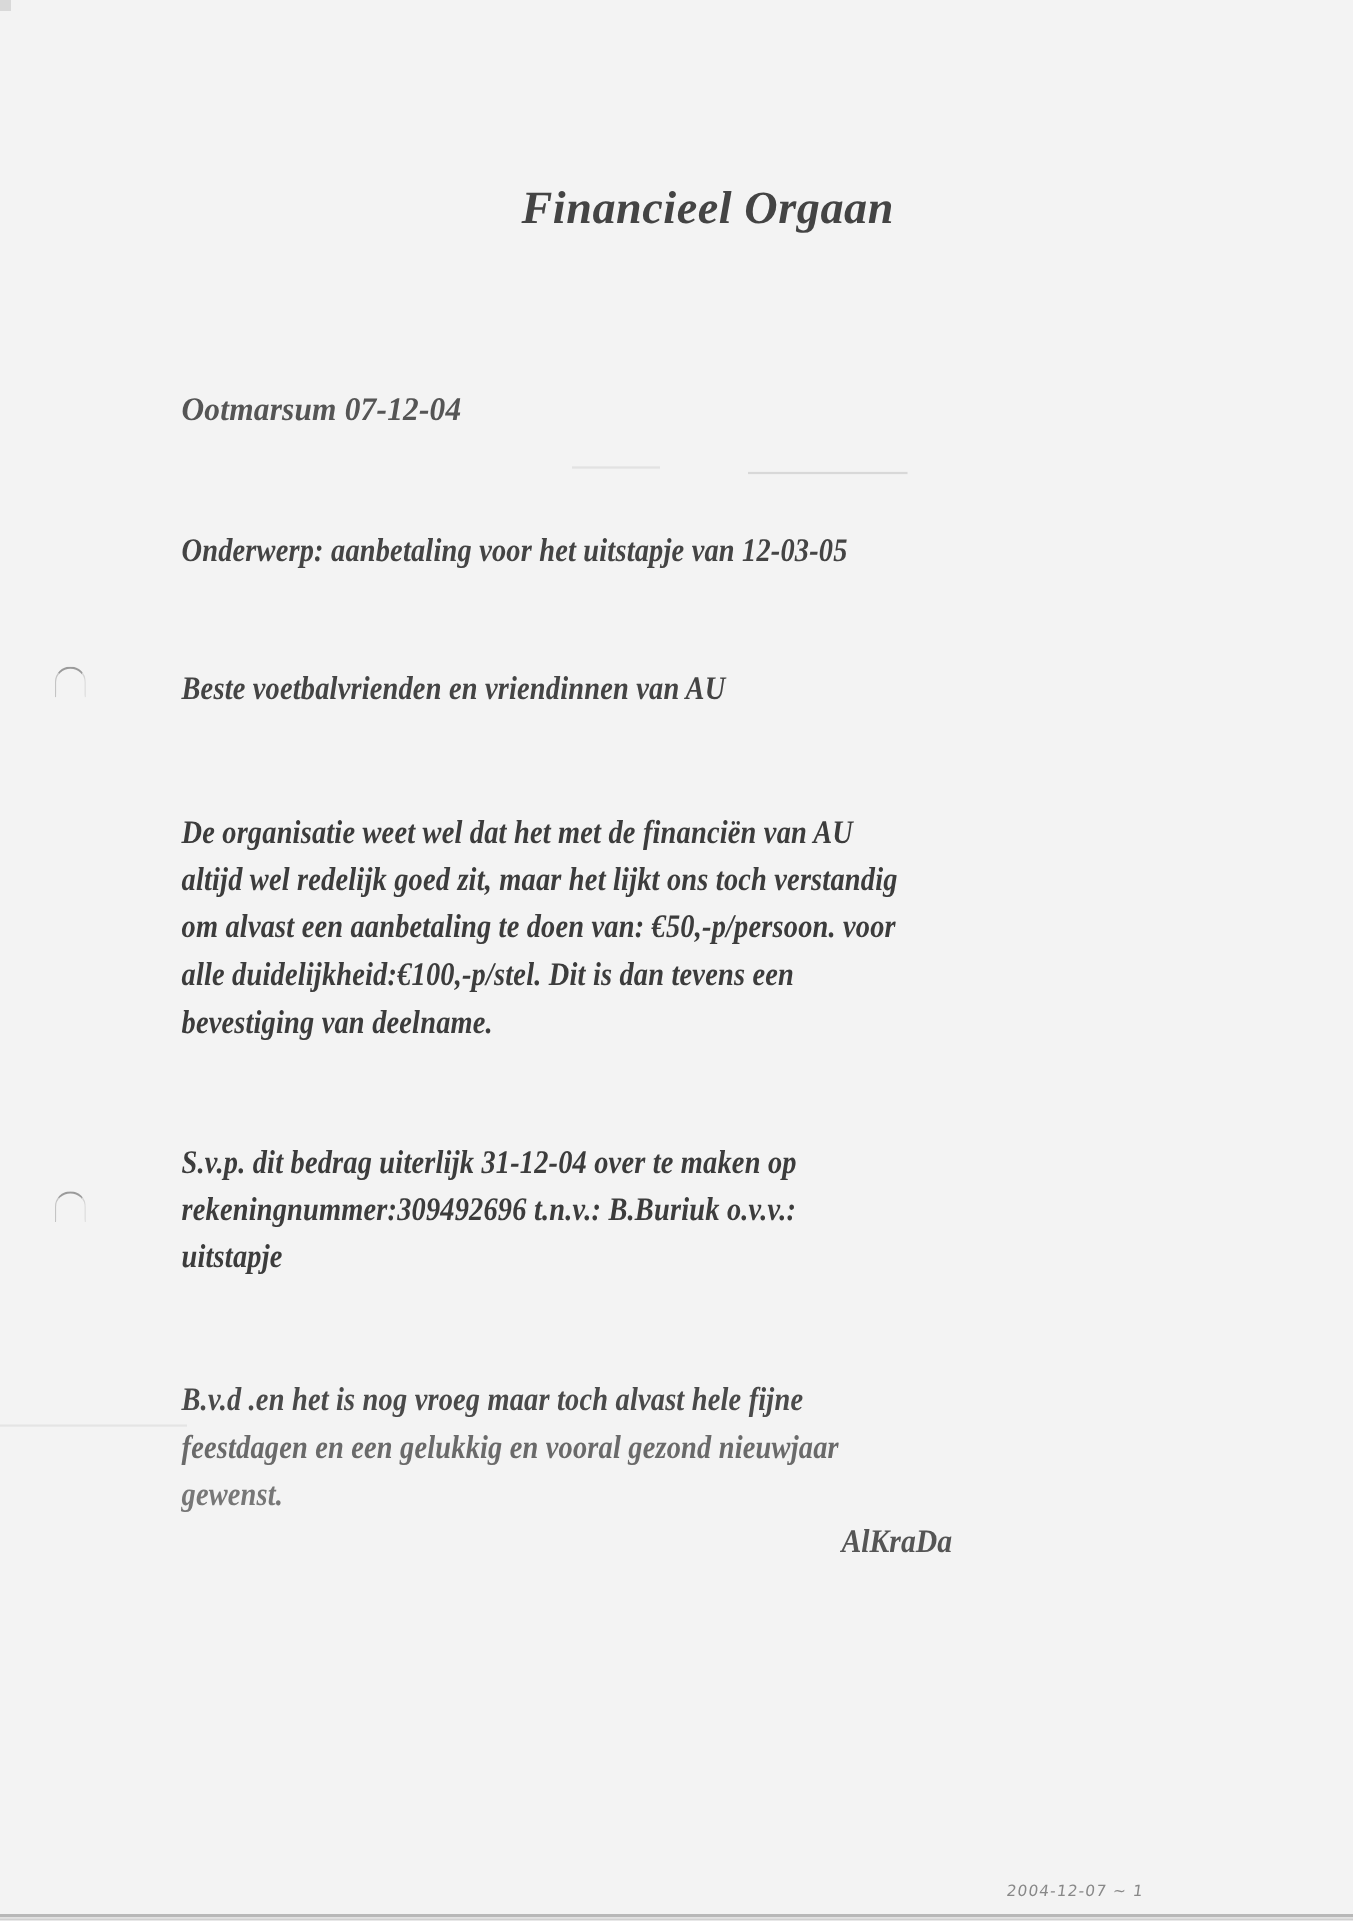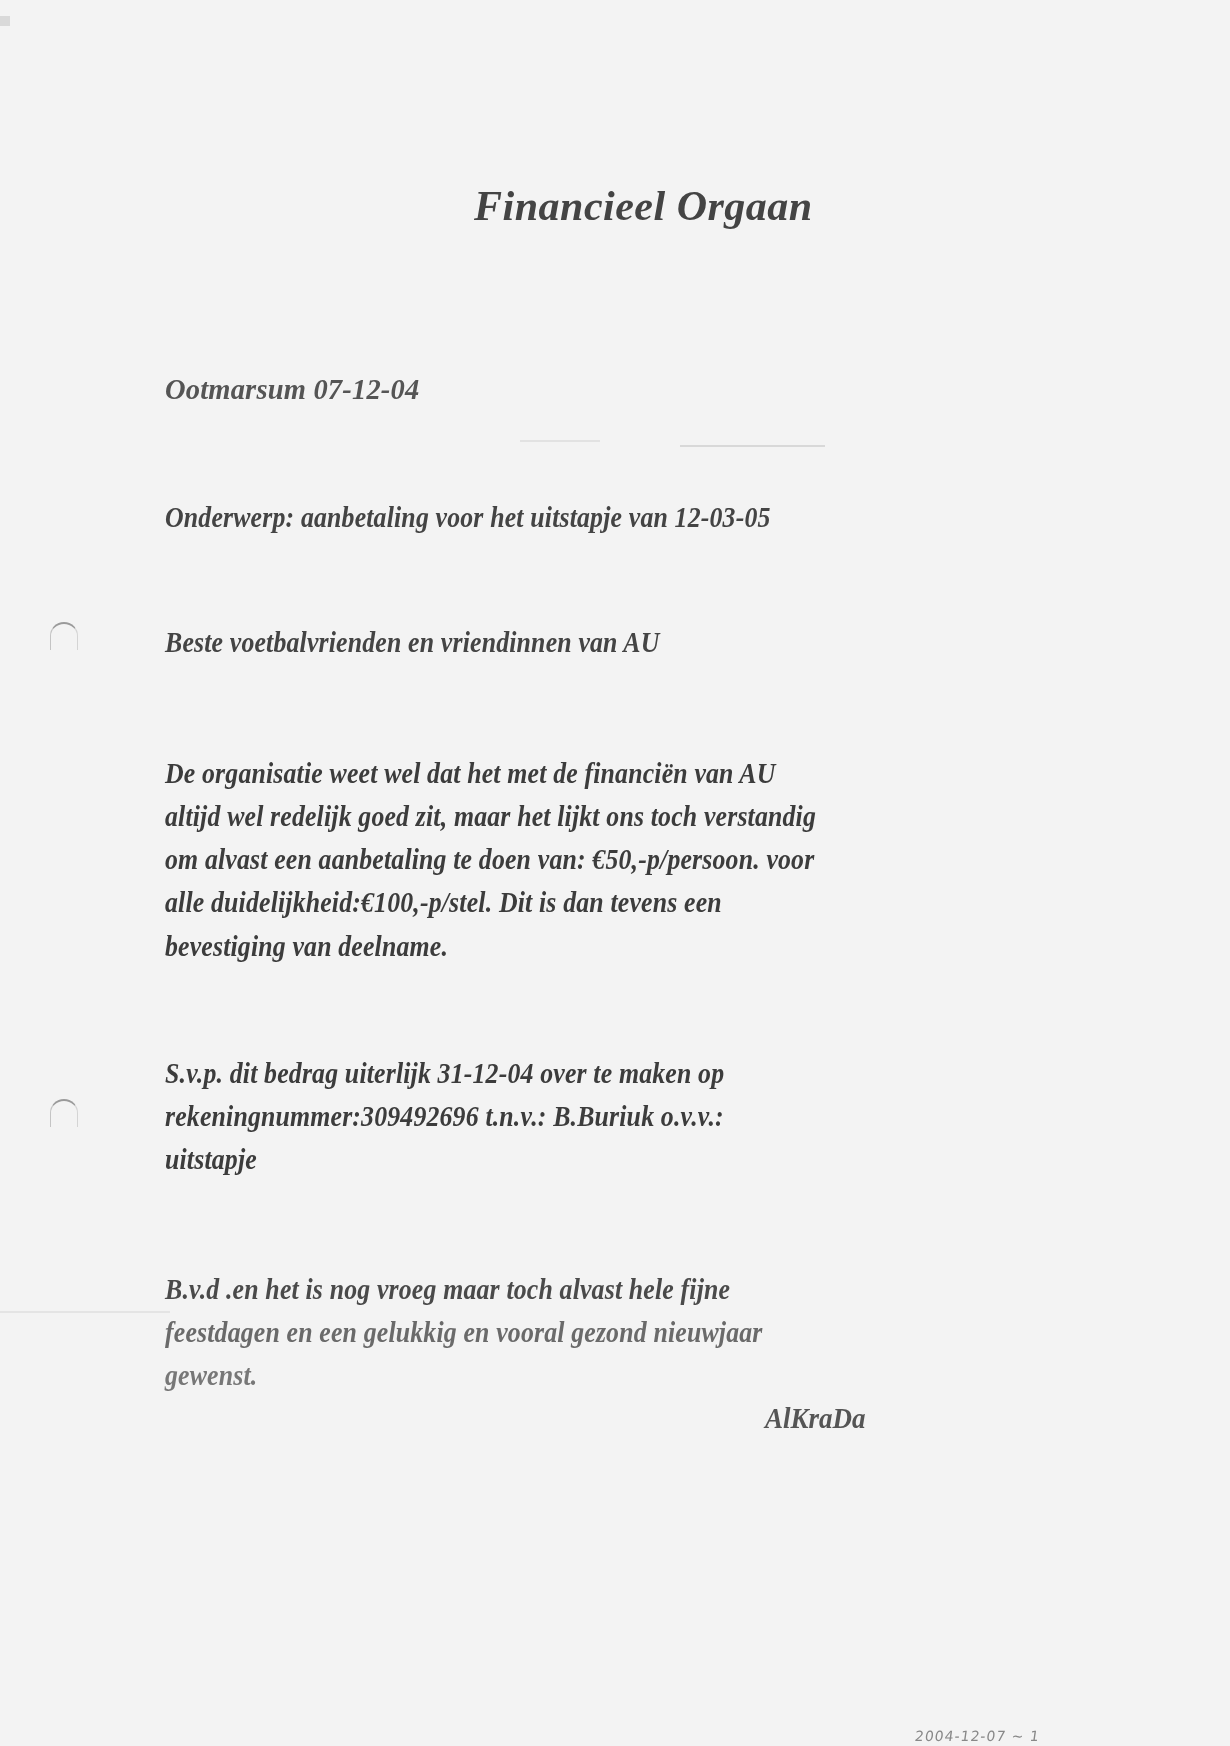--- a/index.html
+++ b/index.html
@@ -10,21 +10,21 @@
       width: 1230px;
       height: 1746px;
       background: #f3f3f3;
       position: relative;
       overflow: hidden;
       font-family: "Liberation Serif", "DejaVu Serif", serif;
       color: #3a3a3a;
     }
     .page {
       position: absolute;
-      left: 0; top: 16px;
+      left: 0; top: 0;
       width: 1230px; height: 1722px;
       background: #f3f3f3;
     }
     .corner-mark {
       position: absolute;
       left: 0; top: 0;
       width: 10px; height: 10px;
       background: #d9d9d9;
     }
     .title {

